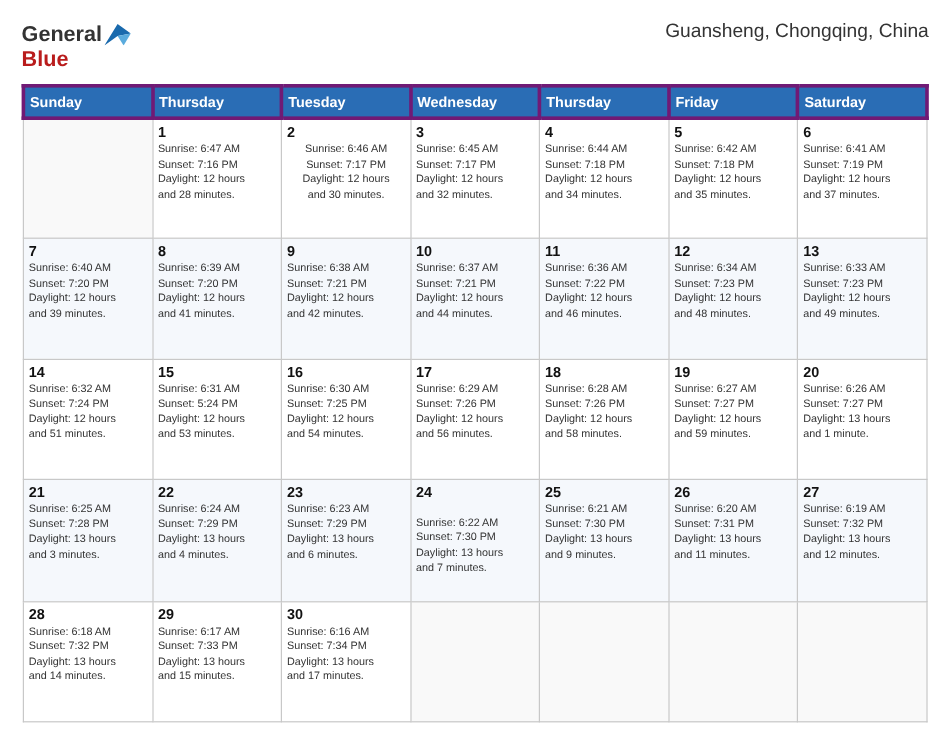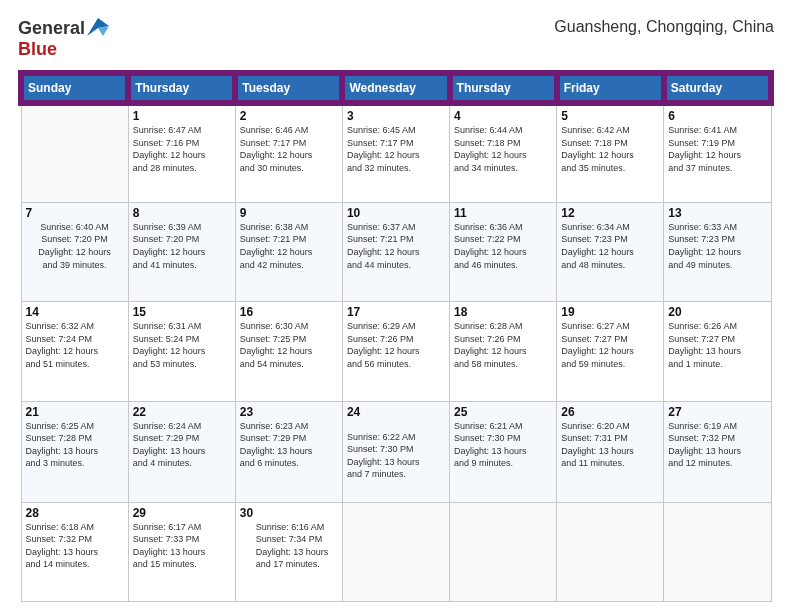--- a/index.html
+++ b/index.html
@@ -23,21 +23,21 @@
       align-items: flex-start;
       margin-bottom: 10px;
     }
     .logo {
       display: flex;
       flex-direction: column;
       align-items: flex-start;
     }
     .logo-text {
       display: flex;
-      align-items: flex-start;
+      align-items: center;
     }
     .logo-general {
       font-size: 18px;
       font-weight: bold;
       color: #333;
     }
     .logo-blue {
       font-size: 18px;
       font-weight: bold;
       color: #b91c1c;
@@ -66,21 +66,21 @@
       width: 100%;
       table-layout: fixed;
     }
     .calendar thead tr th {
       background-color: #2a6db5;
       color: #fff;
       font-size: 12px;
       font-weight: bold;
       padding: 5px 4px;
       text-align: left;
-      border: 6px solid #701a75;
+      border: 3px solid #701a75;
     }
     .calendar tbody tr td {
       border: 1px solid #c8c8c8;
       vertical-align: top;
       padding: 3px 4px;
       font-size: 9.5px;
       color: #333;
       background: #fff;
       height: 82px;
     }
@@ -140,21 +140,21 @@
           <td class="empty-cell"></td>
           <td>
             <span class="day-number">1</span>
             <div class="day-info" style="white-space: pre-line;">Sunrise: 6:47 AM
 Sunset: 7:16 PM
 Daylight: 12 hours
 and 28 minutes.</div>
           </td>
           <td>
             <span class="day-number">2</span>
-            <div class="day-info" style="white-space: pre-line;">Sunrise: 6:46 AM
+            <div class="day-info" style="white-space: pre-line; text-align: center;">Sunrise: 6:46 AM
 Sunset: 7:17 PM
 Daylight: 12 hours
 and 30 minutes.</div>
           </td>
           <td>
             <span class="day-number">3</span>
             <div class="day-info" style="white-space: pre-line;">Sunrise: 6:45 AM
 Sunset: 7:17 PM
 Daylight: 12 hours
 and 32 minutes.</div>
@@ -177,21 +177,21 @@
             <span class="day-number">6</span>
             <div class="day-info" style="white-space: pre-line;">Sunrise: 6:41 AM
 Sunset: 7:19 PM
 Daylight: 12 hours
 and 37 minutes.</div>
           </td>
         </tr>
         <tr>
           <td>
             <span class="day-number">7</span>
-            <div class="day-info" style="white-space: pre-line; text-align: center;">Sunrise: 6:40 AM
+            <div class="day-info" style="white-space: pre-line;">Sunrise: 6:40 AM
 Sunset: 7:20 PM
 Daylight: 12 hours
 and 39 minutes.</div>
           </td>
           <td>
             <span class="day-number">8</span>
             <div class="day-info" style="white-space: pre-line;">Sunrise: 6:39 AM
 Sunset: 7:20 PM
 Daylight: 12 hours
 and 41 minutes.</div>
@@ -344,21 +344,21 @@
           </td>
           <td>
             <span class="day-number">29</span>
             <div class="day-info" style="white-space: pre-line;">Sunrise: 6:17 AM
 Sunset: 7:33 PM
 Daylight: 13 hours
 and 15 minutes.</div>
           </td>
           <td>
             <span class="day-number">30</span>
-            <div class="day-info" style="white-space: pre-line; margin-left: 16px;">Sunrise: 6:16 AM
+            <div class="day-info" style="white-space: pre-line;">Sunrise: 6:16 AM
 Sunset: 7:34 PM
 Daylight: 13 hours
 and 17 minutes.</div>
           </td>
           <td class="empty-cell"></td>
           <td class="empty-cell"></td>
           <td class="empty-cell"></td>
           <td class="empty-cell"></td>
         </tr>
       </tbody>

